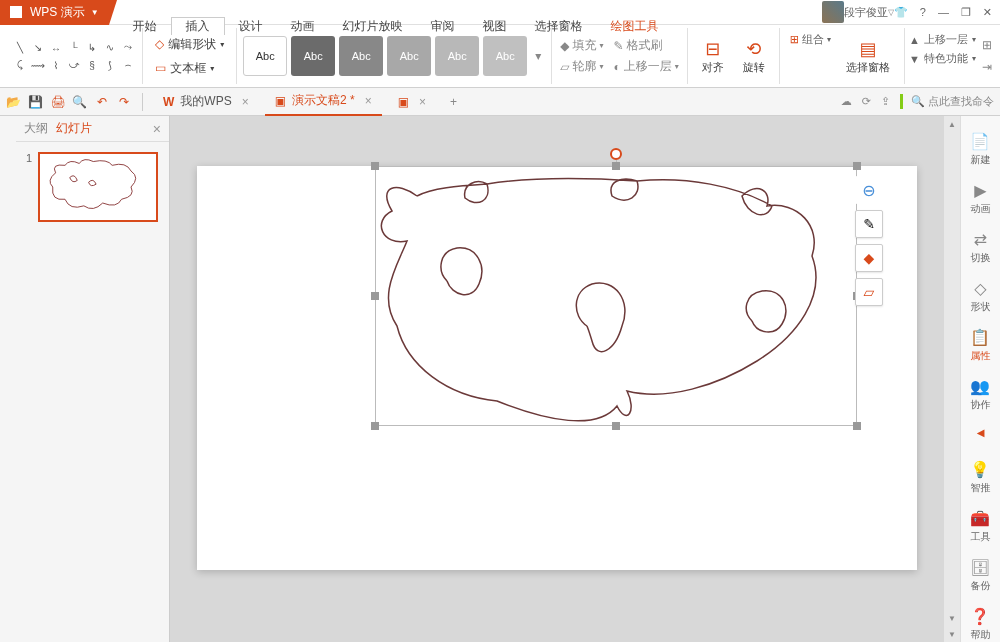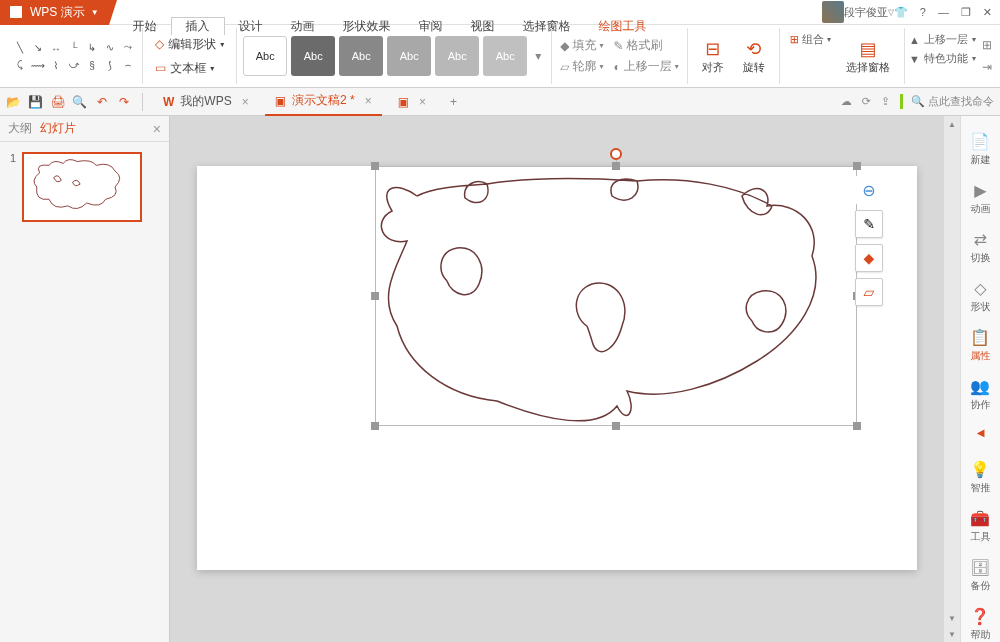--- a/index.html
+++ b/index.html
@@ -47,21 +47,21 @@
 .qat-icon { width: 16px; height: 16px; display: flex; align-items: center; justify-content: center; color: #d84a1b; font-size: 12px; }
 .qat-sep { width: 1px; height: 18px; background: #ccc; margin: 0 4px; }
 .doc-tab { display: flex; align-items: center; gap: 6px; padding: 0 10px; height: 28px; font-size: 12px; color: #555; position: relative; }
 .doc-tab.active { border-bottom: 2px solid #d84a1b; color: #d84a1b; }
 .doc-close { color: #999; margin-left: 4px; }
 .qat-right { margin-left: auto; display: flex; align-items: center; gap: 10px; color: #888; font-size: 11px; }
 .search-cmd { border-left: 3px solid #84cc16; padding-left: 8px; }
 
 
 .main { display: flex; height: 526px; background: #d8d8d8; }
-.left-panel { width: 170px; background: #f5f5f5; border-right: 1px solid #ccc; display: flex; flex-direction: column; }
+.left-panel { width: 170px; background: #f5f5f5; border-right: 1px solid #ccc; display: flex; flex-direction: column; padding-left: 16px; }
 .panel-tabs { height: 26px; display: flex; align-items: center; padding: 0 8px; gap: 8px; border-bottom: 1px solid #ddd; }
 .ptab { font-size: 12px; color: #888; }
 .ptab.active { color: #d84a1b; }
 .panel-close { margin-left: auto; color: #999; font-size: 14px; }
 .thumb-area { padding: 10px; }
 .thumb-row { display: flex; gap: 6px; }
 .thumb-num { font-size: 11px; color: #666; }
 .thumb { width: 120px; height: 70px; background: #fff; border: 2px solid #d84a1b; position: relative; }
 .thumb svg { width: 100%; height: 100%; }
 
@@ -101,21 +101,21 @@
         <path d="M2 2h12v12H2z M4 4h3v3H4z M9 4h3v3H9z M4 9h3v3H4z" fill="#fff"></path>
       </svg>
     <span>WPS 演示</span>
     <span class="app-drop">▼</span>
   </div>
   <div class="menu-tabs">
     <div class="menu-tab">开始</div>
     <div class="menu-tab active">插入</div>
     <div class="menu-tab">设计</div>
     <div class="menu-tab">动画</div>
-    <div class="menu-tab">形状效果</div>
+    <div class="menu-tab">幻灯片放映</div>
     <div class="menu-tab">审阅</div>
     <div class="menu-tab">视图</div>
     <div class="menu-tab">选择窗格</div>
     <div class="menu-tab draw">绘图工具</div>
   </div>
   <div class="title-right">
     <div class="avatar"></div>
     <span class="username">段宇俊亚</span>
     <span style="font-size:8px;color:#888">▽</span>
     <div class="win-icons">

